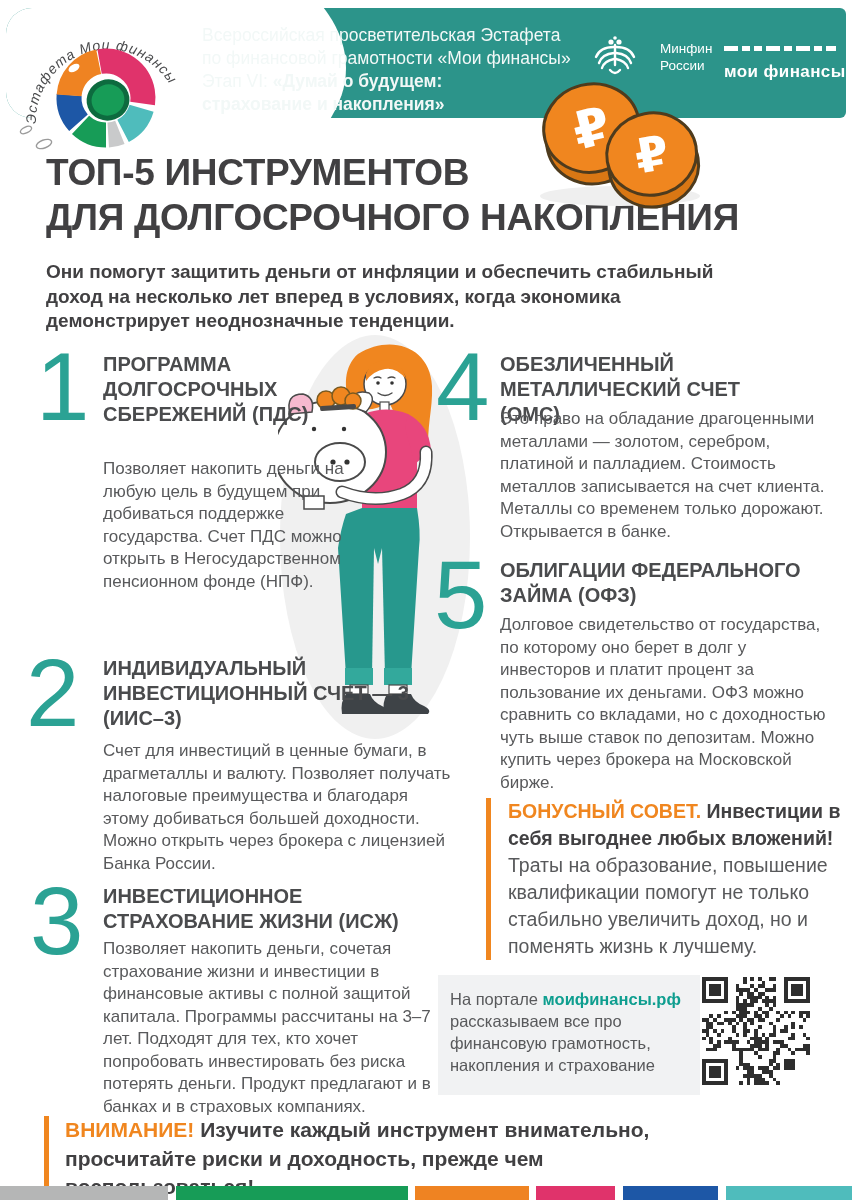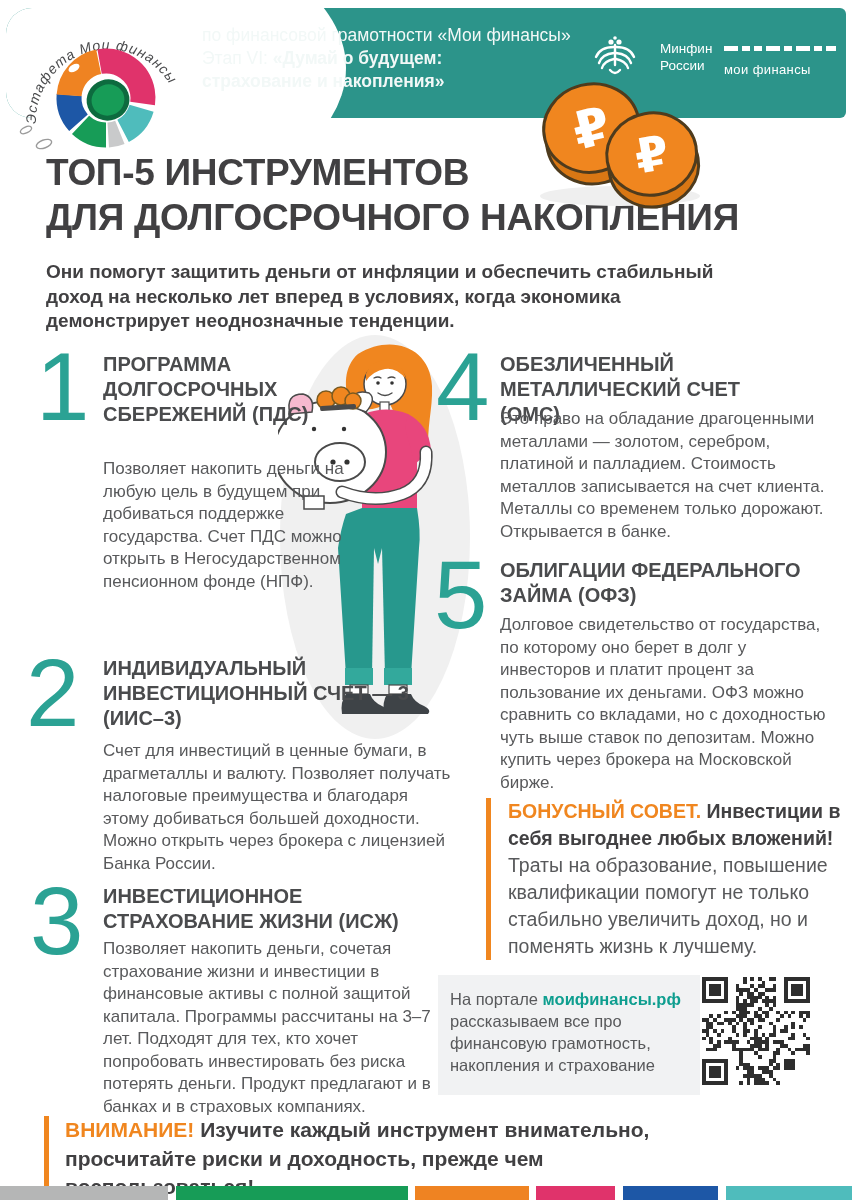--- a/index.html
+++ b/index.html
@@ -7,21 +7,21 @@
   .canvas{position:relative;width:852px;height:1200px;background:#fff;overflow:hidden;outline:1px solid #ececec;}
 
   
   .header{position:absolute;left:6px;top:8px;width:840px;height:110px;background:#2C948A;border-radius:26px 6px 6px 26px;overflow:hidden;}
   .header-blob{position:absolute;left:-120px;top:-80px;width:460px;height:280px;background:#fff;border-radius:50%;}
   .program{position:absolute;left:196px;top:16px;color:#F2F8F7;font-size:17.5px;line-height:23px;font-weight:400;}
   .program .bold{font-weight:bold;}
   .minfin{position:absolute;left:586px;top:26px;display:flex;align-items:center;gap:22px;color:#fff;}
   .minfin-text{font-size:13.5px;line-height:17px;}
   .myfin{position:absolute;left:718px;top:30px;color:#fff;}
-  .myfin-name{font-size:13px;font-weight:normal;letter-spacing:.4px;margin-top:6px;}
+  .myfin-name{font-size:17px;font-weight:bold;letter-spacing:.4px;margin-top:6px;}
 
   .logo-badge{position:absolute;left:14px;top:6px;width:190px;height:160px;z-index:5;}
 
   .coins{position:absolute;left:520px;top:78px;width:200px;height:134px;z-index:6;}
 
   
   .title{position:absolute;left:46px;top:150px;font-size:37px;line-height:45px;font-weight:800;color:#414042;letter-spacing:-.3px;}
   .intro{position:absolute;left:46px;top:260px;width:716px;font-size:19px;line-height:24.5px;font-weight:bold;color:#414042;}
 
   
@@ -56,20 +56,21 @@
   #fs3{left:536px;width:79px} #fs4{left:623px;width:95px} #fs5{left:726px;width:126px}
 </style>
 </head>
 <body>
 
 <div class="canvas">
 
   <div class="header">
     <div class="header-blob"></div>
     <div class="program">
+      <div>Всероссийская просветительская Эстафета</div>
       <div>по финансовой грамотности «Мои финансы»</div>
       <div><span>Этап VI: </span><span class="bold">«Думай о будущем:</span></div>
       <div class="bold">страхование и накопления»</div>
     </div>
 
     <div class="minfin">
       <svg width="46" height="46" viewBox="0 0 46 46">
         <g stroke="#fff" stroke-width="2.4" fill="none" stroke-linecap="round">
           <path d="M22,13 Q8,13 4,23"></path>
             <path d="M22,19 Q10,20 7,29"></path>

